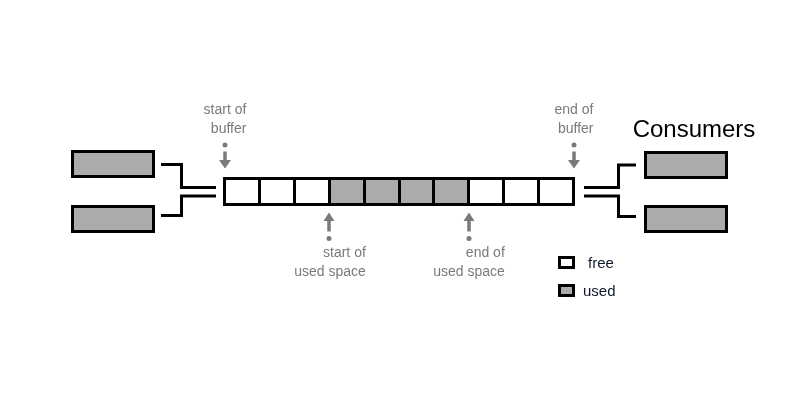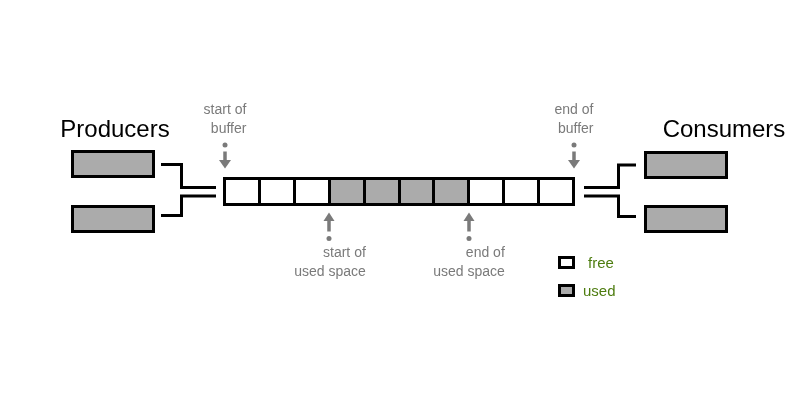--- a/index.html
+++ b/index.html
@@ -74,29 +74,28 @@
     align-items: center;
     gap: 13px;
   }
   .swatch {
     width: 11px;
     height: 7px;
     border: 3px solid var(--outline);
   }
   .swatch.free { background: var(--free-fill); }
   .swatch.used { background: var(--used-fill); }
-  .legend-label { font-size: 15px; color: #4d7c0f; line-height: 17px; }
+  .legend-label { font-size: 15px; color: #0f172a; line-height: 17px; }
 </style>
 </head>
 <body>
 
 <div class="stage" style="--used-fill: #ababab; --free-fill: #ffffff; --outline: #000000; --ann-color: #7a7a7a;">
 
-  <div class="title" style="left:115px; top:115px;">Producers</div>
-  <div class="title" style="left:724px; top:115px;">Consumers</div>
+  <div class="title" style="left:694px; top:115px;">Consumers</div>
 
   <div class="gbox" style="left:71px; top:150px;"></div>
   <div class="gbox" style="left:71px; top:205px;"></div>
 
   <div class="gbox" style="left:644px; top:151px;"></div>
   <div class="gbox" style="left:644px; top:205px;"></div>
 
   <div class="buffer">
       <div class="cell free"></div>
       <div class="cell free"></div>

